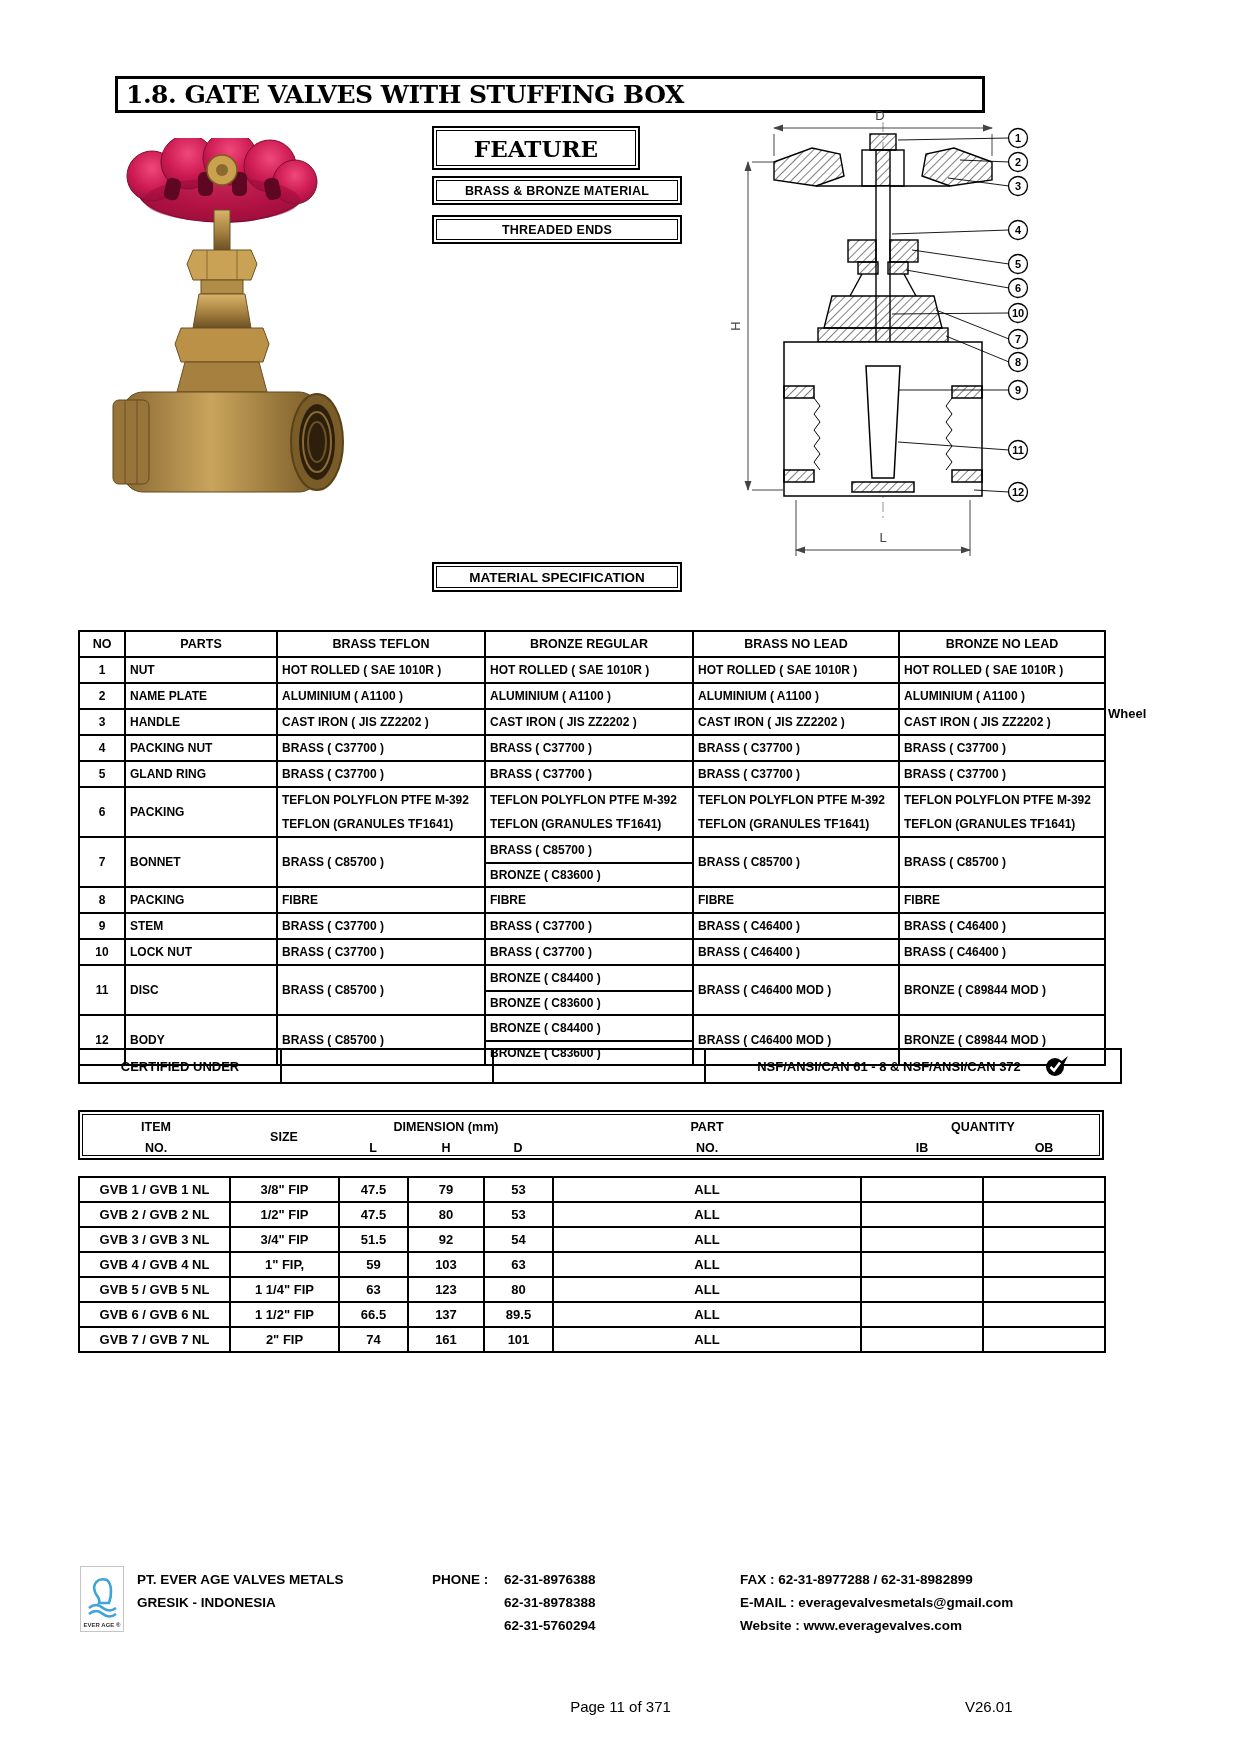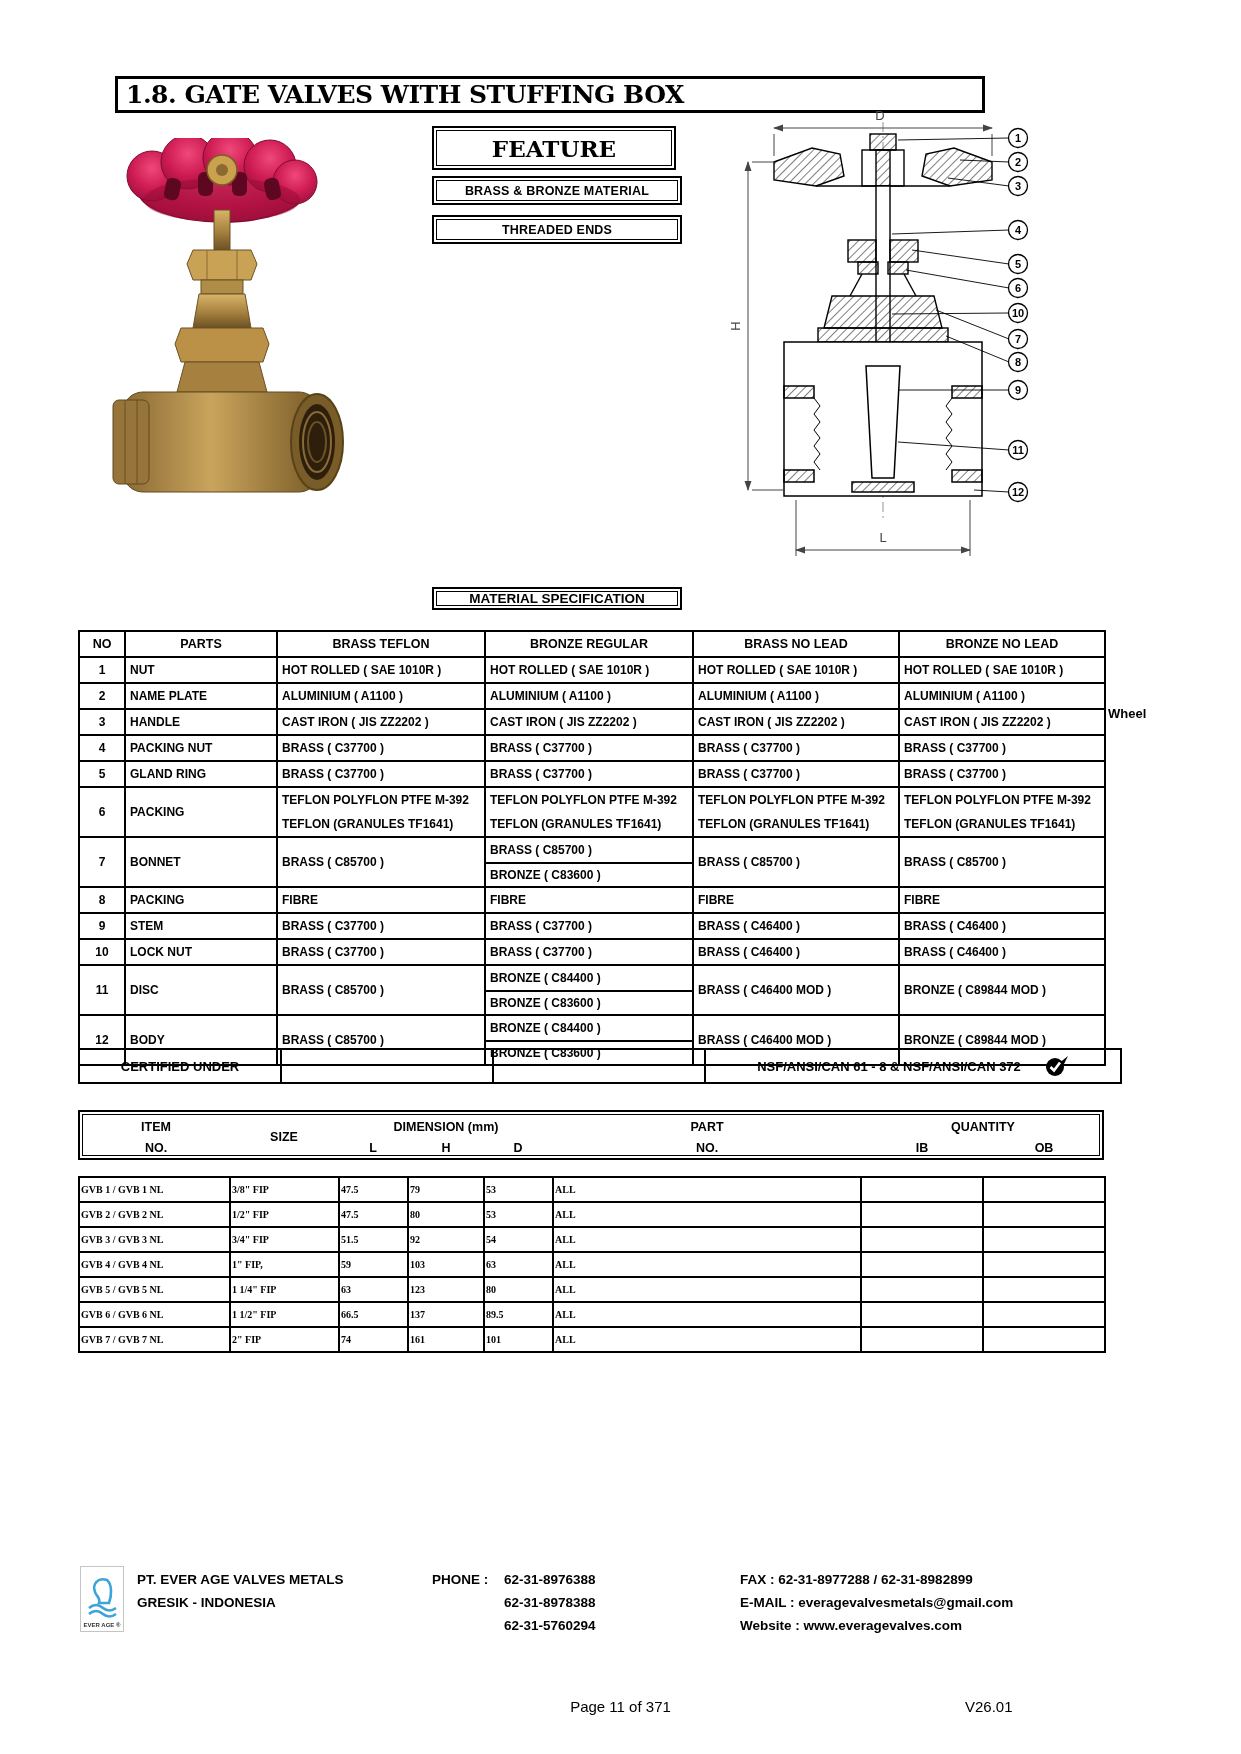--- a/index.html
+++ b/index.html
@@ -9,25 +9,25 @@
 
   
   .title-box{left:115px;top:76px;width:870px;height:37px;border:3px solid #000;
     display:flex;align-items:center;padding-left:8px;box-sizing:border-box;
     font-family:"DejaVu Serif",serif;font-weight:bold;font-size:25px;letter-spacing:-0.5px;}
 
   
   .dbox{border:2px solid #000;padding:2px;box-sizing:border-box;background:#fff;}
   .dbox .inner{border:1px solid #000;width:100%;height:100%;box-sizing:border-box;
     display:flex;align-items:center;justify-content:center;text-align:center;}
-  .feature-box{left:432px;top:126px;width:244px;height:44px;}
+  .feature-box{left:432px;top:126px;width:208px;height:44px;}
   .feature-box .inner{font-family:"DejaVu Serif",serif;font-weight:bold;font-size:23px;}
   .mini-box{left:432px;width:250px;height:29px;}
   .mini-box .inner{font-weight:bold;font-size:12.5px;letter-spacing:0.2px;}
-  .matspec-box{left:432px;top:587px;width:250px;height:23px;}
+  .matspec-box{left:432px;top:562px;width:250px;height:30px;}
   .matspec-box .inner{font-weight:bold;font-size:13.5px;}
 
   
   .mat-table{left:78px;top:630px;width:1026px;border-collapse:collapse;table-layout:fixed;}
   .mat-table th,.mat-table td{border:2px solid #000;font-weight:bold;font-size:12px;
     padding:0 2px 0 4px;overflow:hidden;white-space:nowrap;}
   .mat-table th{height:24px;text-align:center;padding:0;font-size:12.5px;}
   .mat-table td{height:24px;}
   .mat-table tr.tall td{height:48px;}
   .mat-table td.c-no{text-align:center;padding:0;}
@@ -44,22 +44,22 @@
   .cert-table td{border:2px solid #000;height:30px;font-weight:bold;font-size:13px;text-align:center;}
   .cert-val{display:flex;align-items:center;justify-content:center;gap:24px;}
 
   
   .dim-head{left:78px;top:1110px;width:1026px;height:50px;}
   .dim-head .inner{position:relative;display:block;padding-left:32px;}
   .dim-head span{position:absolute;transform:translateX(-50%);font-weight:bold;font-size:12.5px;white-space:nowrap;}
 
   
   .dim-table{left:78px;top:1176px;width:1026px;border-collapse:collapse;table-layout:fixed;}
-  .dim-table td{border:2px solid #000;height:21px;font-weight:bold;font-size:10px;text-align:left;
-    overflow:hidden;white-space:nowrap;font-family:Liberation Serif, serif;}
+  .dim-table td{border:2px solid #000;height:21px;font-weight:bold;font-size:13px;text-align:center;
+    overflow:hidden;white-space:nowrap;}
   .dc-item{width:151px;}.dc-size{width:109px;}.dc-l{width:69px;}.dc-h{width:76px;}
   .dc-d{width:69px;}.dc-part{width:308px;}.dc-ib{width:122px;}.dc-ob{width:122px;}
 
   
   .logo-box{left:80px;top:1566px;width:44px;height:66px;border:1px solid #c5c5c5;
     display:flex;flex-direction:column;align-items:center;justify-content:flex-end;box-sizing:border-box;}
   .logo-box .brand{font-size:6px;font-weight:bold;color:#333;margin:2px 0 3px 0;}
   .company{left:137px;top:1568px;font-weight:bold;font-size:13.5px;line-height:23px;}
   .phone-blk{left:432px;top:1568px;display:flex;font-weight:bold;font-size:13.5px;line-height:23px;}
   .phone-blk .lbl{width:72px;}

